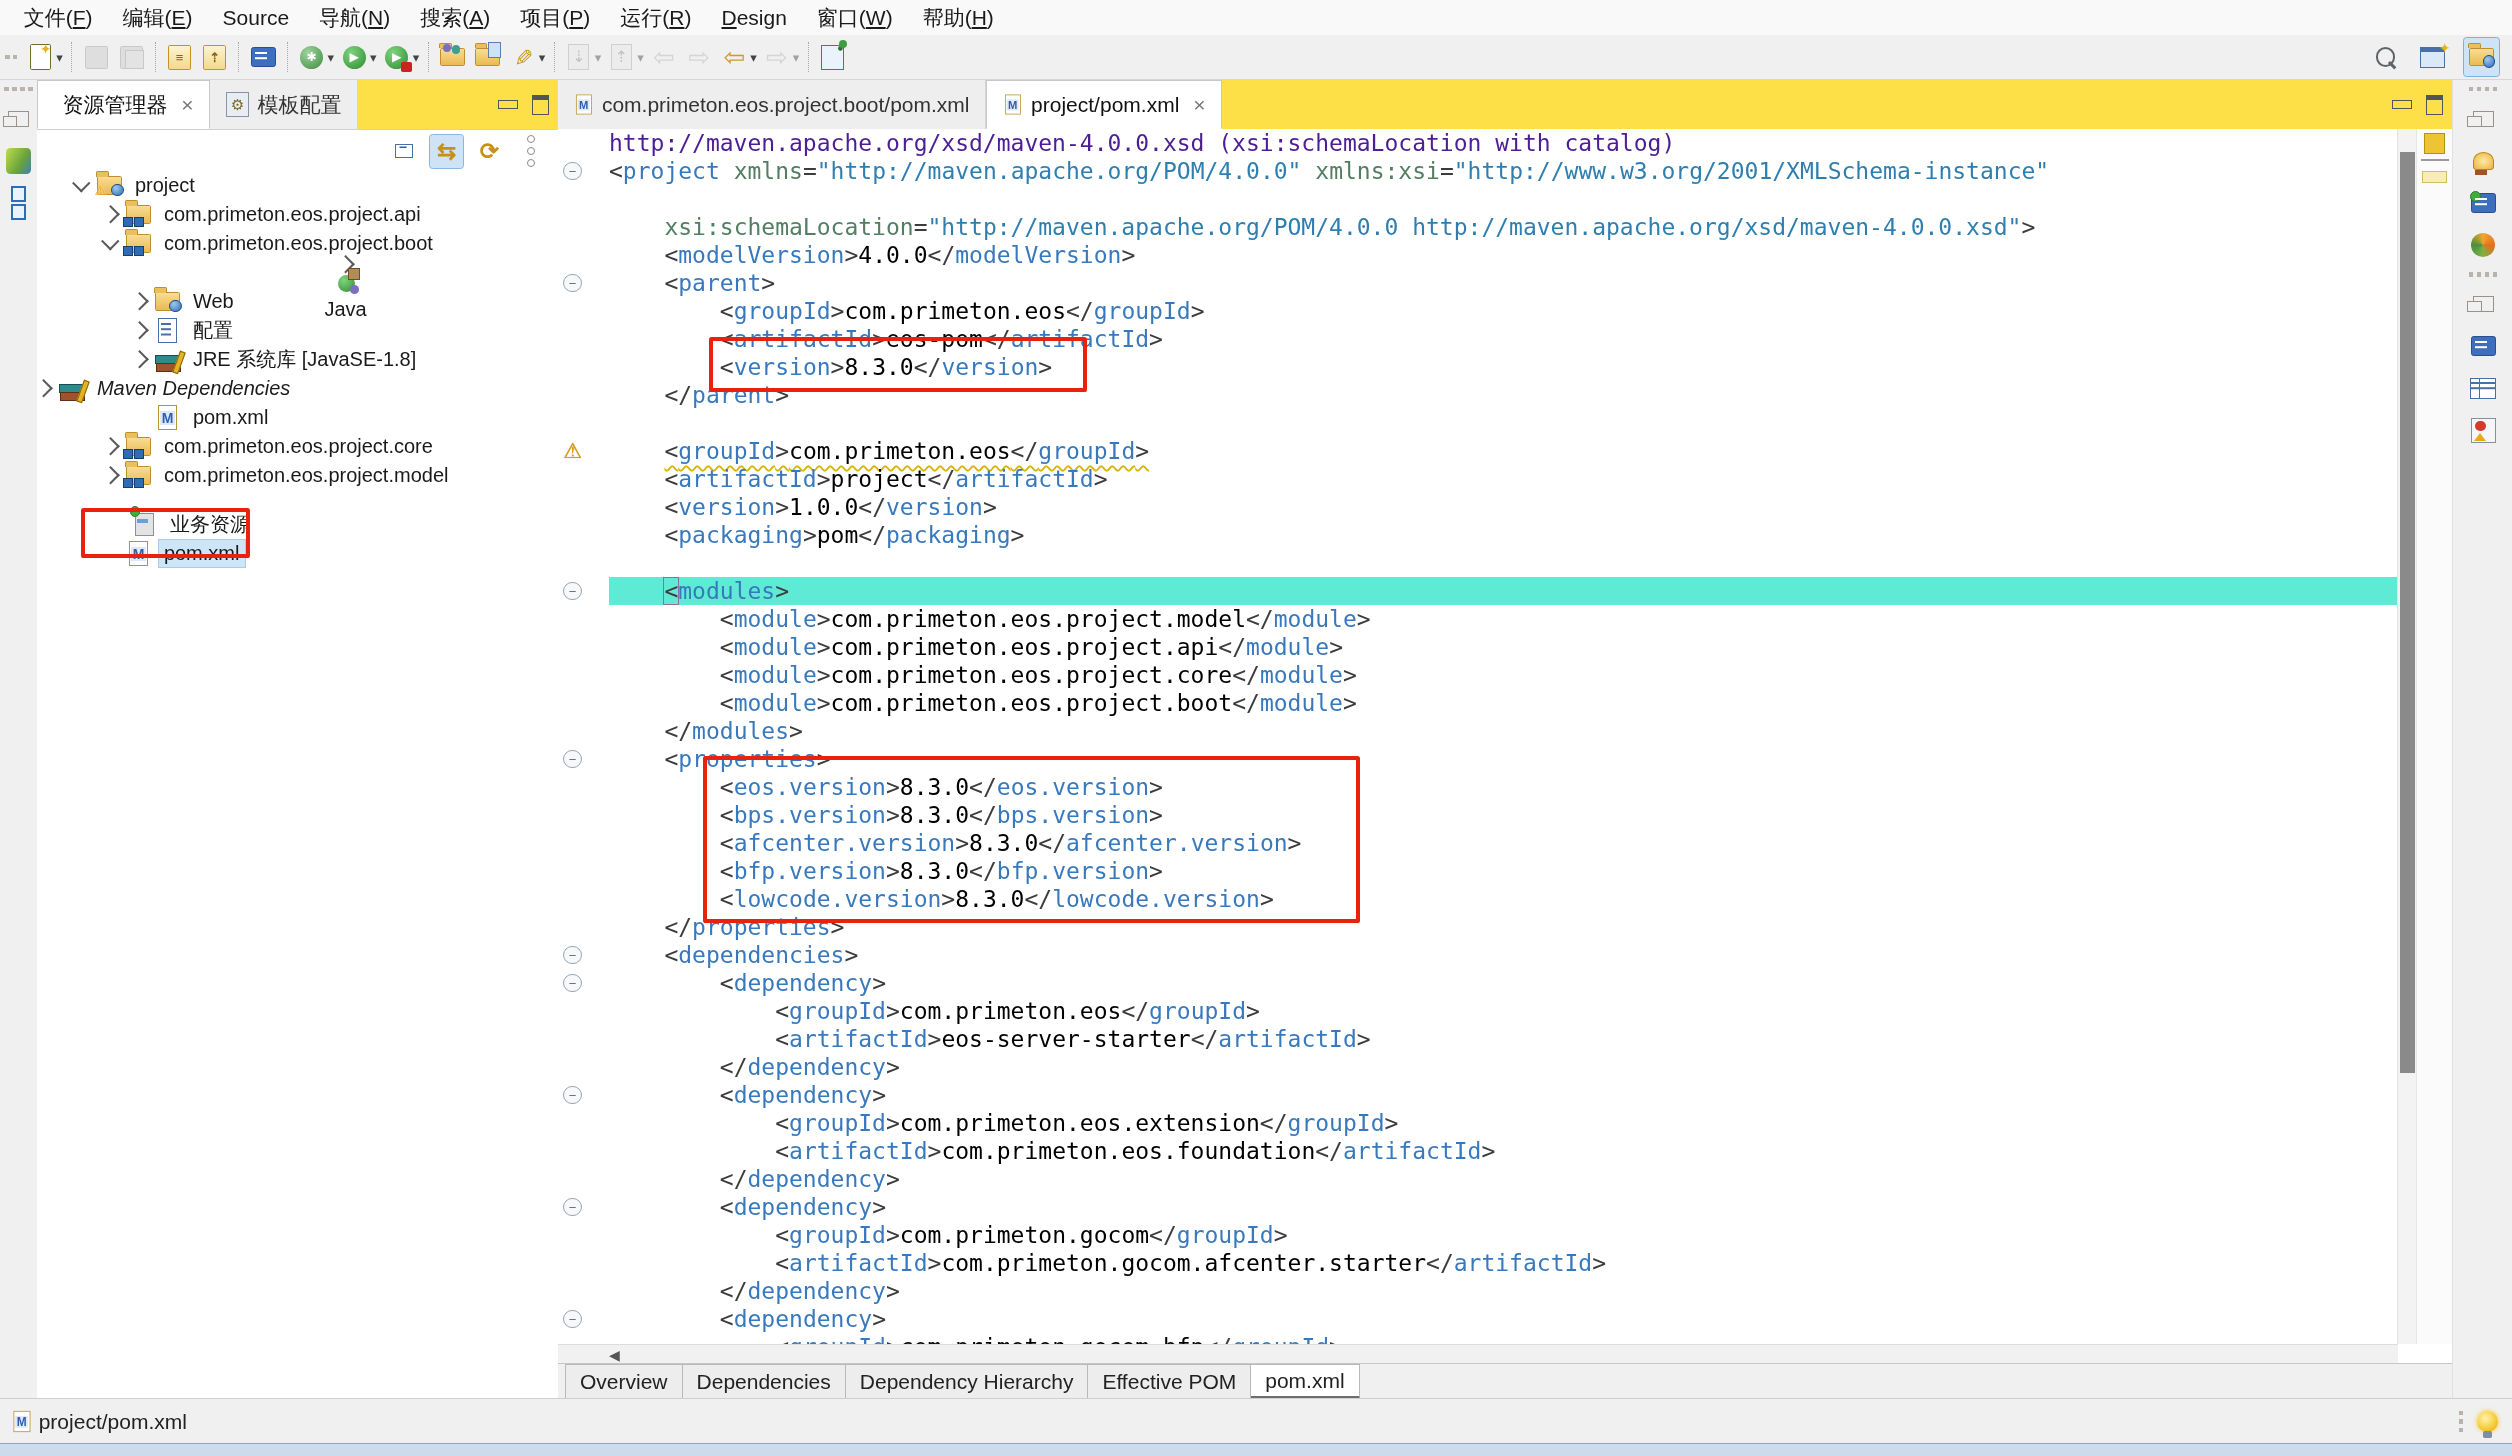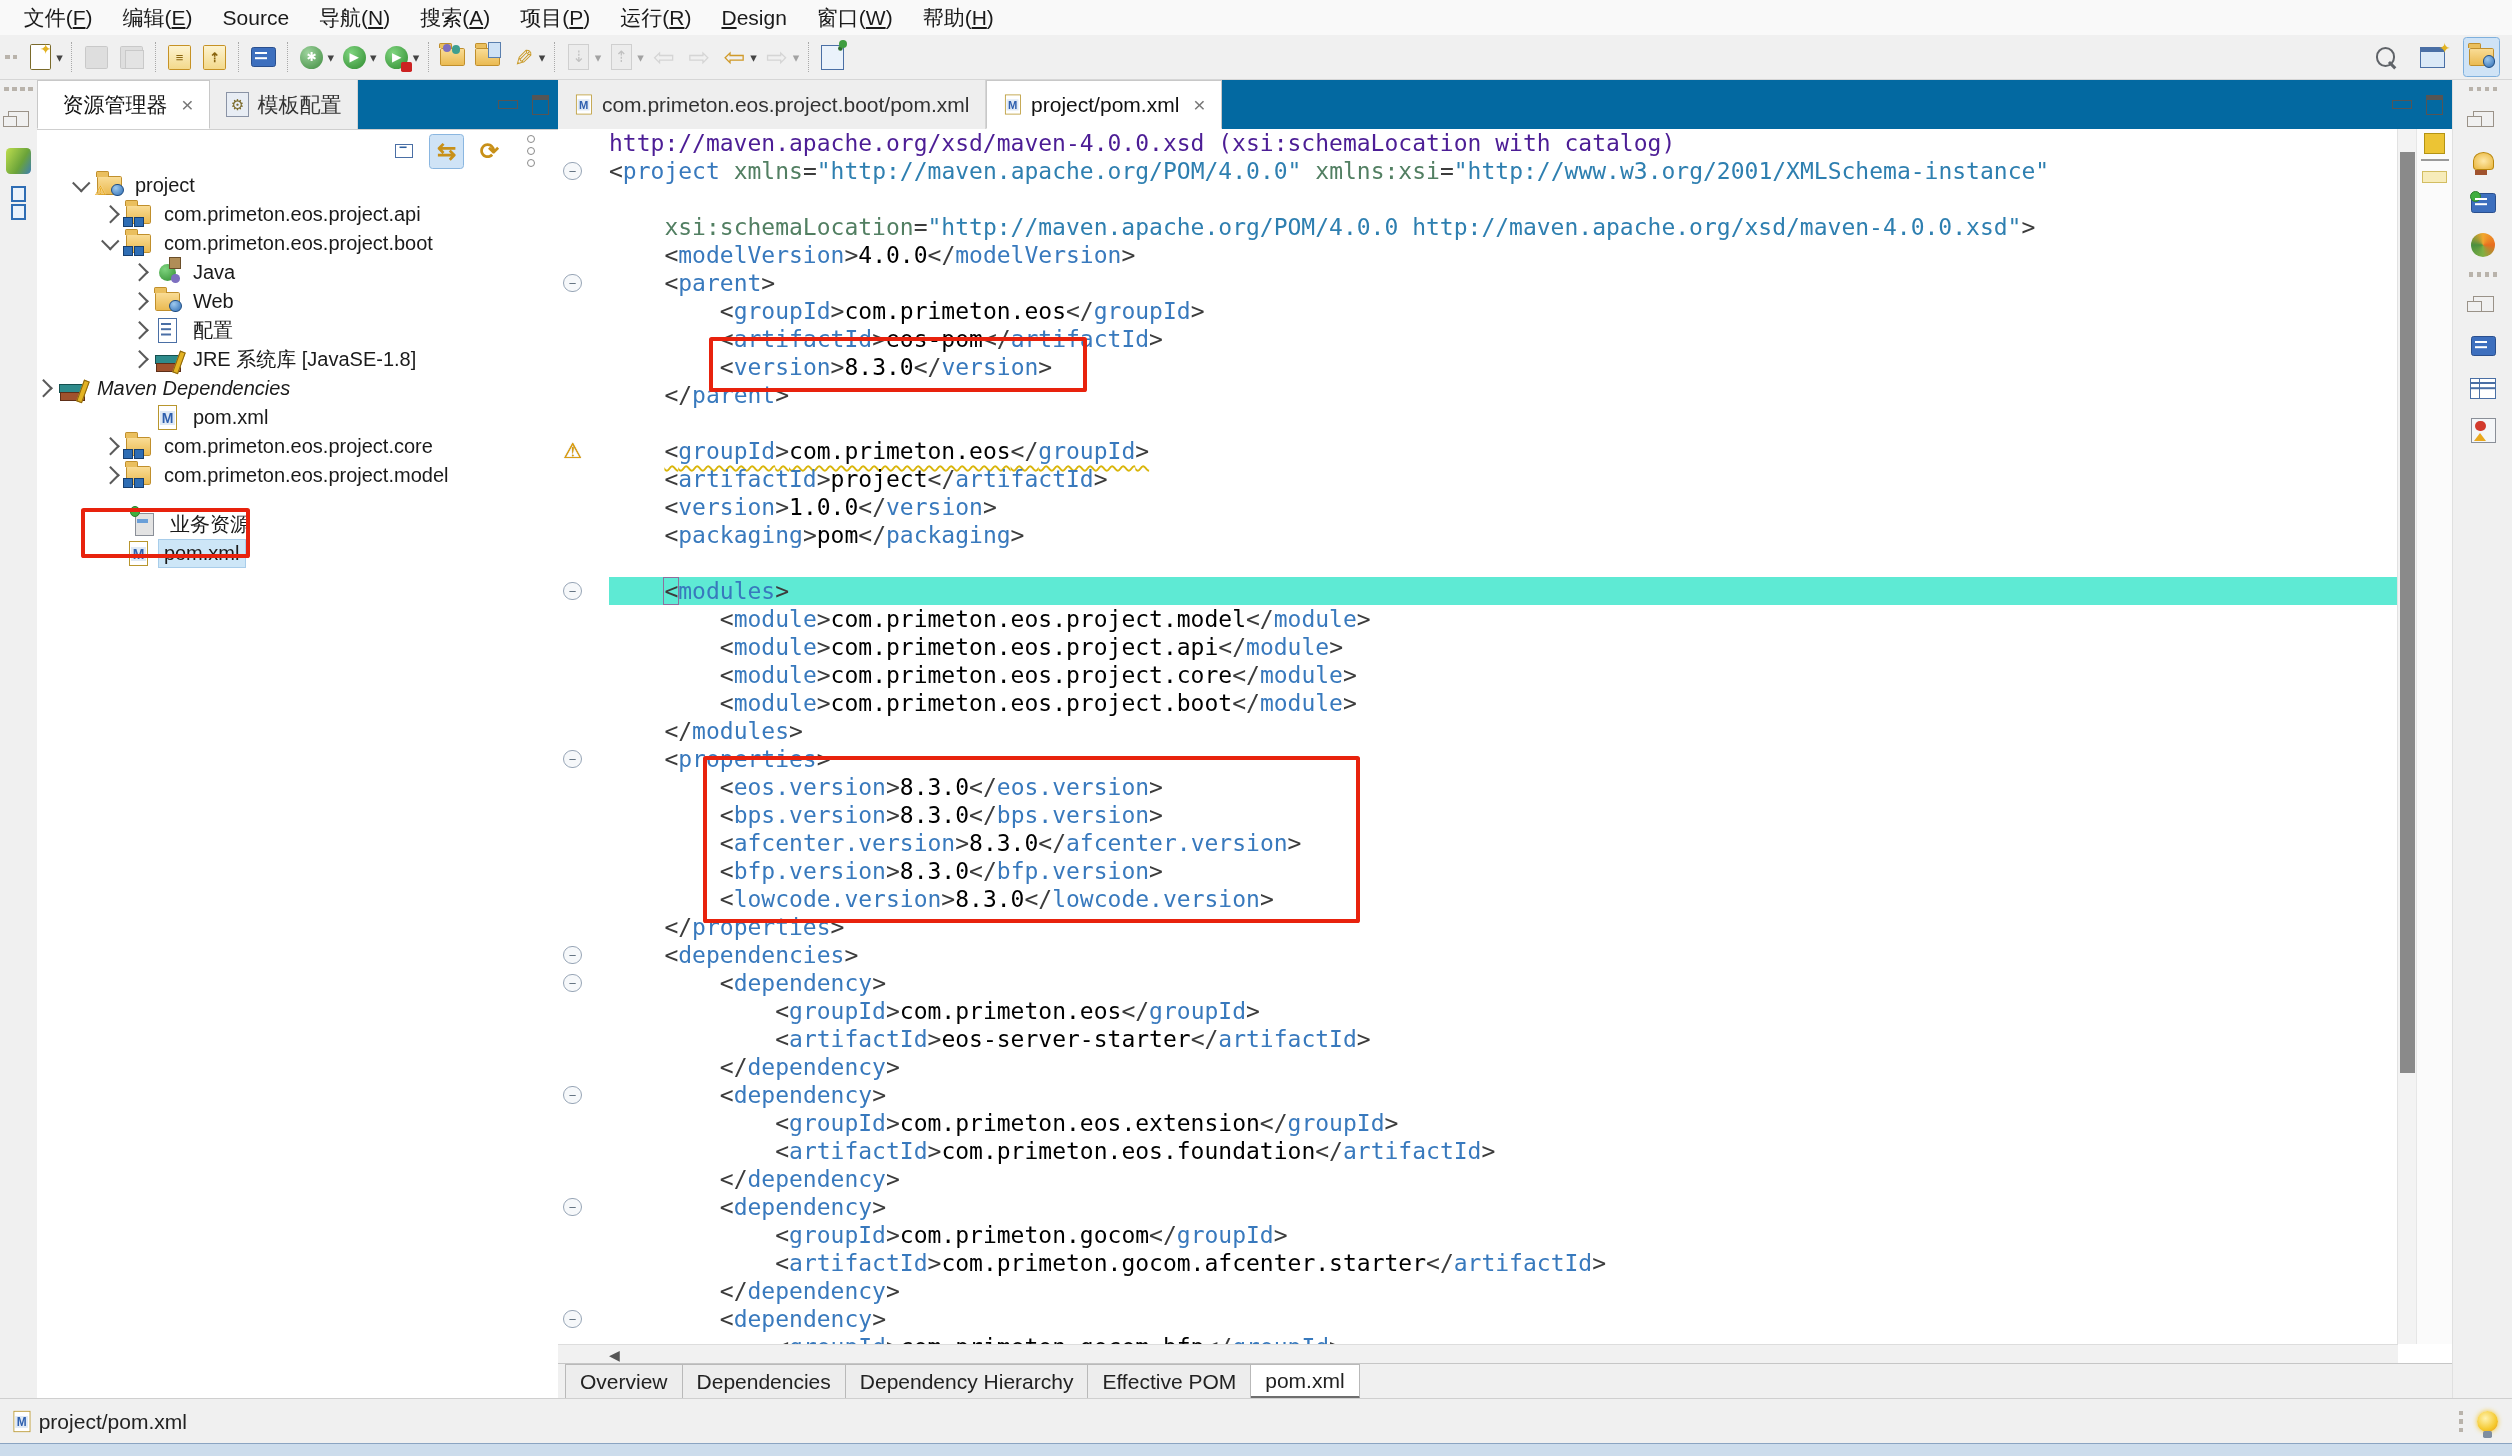--- a/index.html
+++ b/index.html
@@ -68,21 +68,21 @@
   .mapic{width:23px;height:23px;background:#f4f6f8;border:1.7px solid #8a8f98;position:relative;}
   .mapic:before{content:"";position:absolute;left:3.5px;top:1.7px;width:10.5px;height:10.5px;border-radius:50%;background:#d23b2e;}
   .mapic:after{content:"";position:absolute;left:2.6px;bottom:0.9px;border-left:6.1px solid transparent;border-right:6.1px solid transparent;border-bottom:8.7px solid #e8a81e;}
   .lampic{width:19px;height:15.7px;background:radial-gradient(#ffe9a8,#e8b43a);border:1.7px solid #b8860b;border-radius:50% 50% 20% 20%;position:relative;}
   .lampic:after{content:"";position:absolute;left:1.7px;bottom:-6.1px;width:12.2px;height:4.4px;background:#a0522d;}
   .remote{position:relative;}
   .remote .gd{position:absolute;left:-1.7px;top:-3.5px;width:9.6px;height:9.6px;border-radius:50%;background:#3fae3f;border:1.7px solid #2d7d2d;}
   .globeuser{width:24.4px;height:24.4px;border-radius:50%;background:conic-gradient(#f2a72e,#e86d1f,#7fb043,#4a8f3f,#f2a72e);}
   
   #left-panel{position:absolute;left:37px;top:80px;width:522px;bottom:58px;background:#fff;border-right:0.9px solid #c9c9c9;box-sizing:border-box;}
-  .tabrow{height:49px;background:#0369a1;border-bottom:0.9px solid #cfcfcf;display:flex;align-items:stretch;position:relative;}
+  .tabrow{height:49px;background:#fde047;border-bottom:0.9px solid #cfcfcf;display:flex;align-items:stretch;position:relative;}
   .tab{display:flex;align-items:center;gap:8.7px;padding:0 15.7px;font-size:21px;color:#333;
        border-right:0.9px solid #d5d5d5;background:#eeeeee;}
   .tab.active{background:#fff;border:0.9px solid #c8c8c8;border-bottom:0.9px solid #fff;color:#111;}
   .tab .close{color:#777;font-size:21px;margin-left:5.2px;}
   .winbtns{position:absolute;right:8.7px;top:0;height:100%;display:flex;align-items:center;gap:14px;}
   .minb{width:17.5px;height:7px;border:1.7px solid #555;}
   .maxb{width:15.7px;height:14px;border:1.7px solid #555;border-top-width:5.2px;}
   #panel-toolbar{height:42px;display:flex;align-items:center;justify-content:flex-end;gap:8.7px;padding-right:10.5px;}
   .ptic{width:33px;height:33px;display:flex;align-items:center;justify-content:center;border-radius:3.5px;position:relative;}
   .ptic.active{background:#cfe3f6;border:0.9px solid #8ab6e0;}
@@ -420,21 +420,21 @@
           <span class="tic">
             <span class="folder">
               <span class="sq2">
                 <i></i>
                 <i></i>
               </span>
             </span>
           </span>
           <span class="tlabel">com.primeton.eos.project.boot</span>
         </div>
-        <div class="trow" style="padding-left: 96px;">
+        <div class="trow" style="padding-left: 96px; flex-direction: column;">
           <span class="chev col"></span>
           <span class="tic">
             <span class="javaic"></span>
           </span>
           <span class="tlabel">Java</span>
         </div>
         <div class="trow" style="padding-left: 96px;">
           <span class="chev col"></span>
           <span class="tic">
             <span class="folder">

